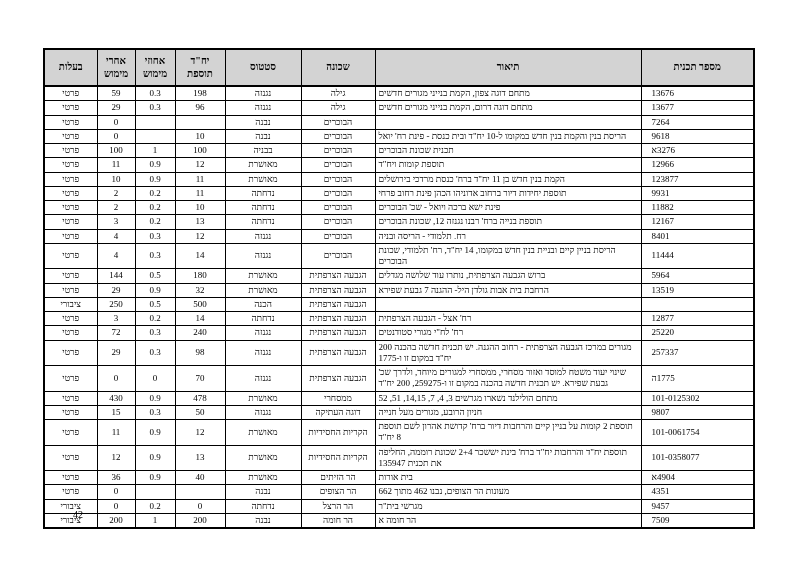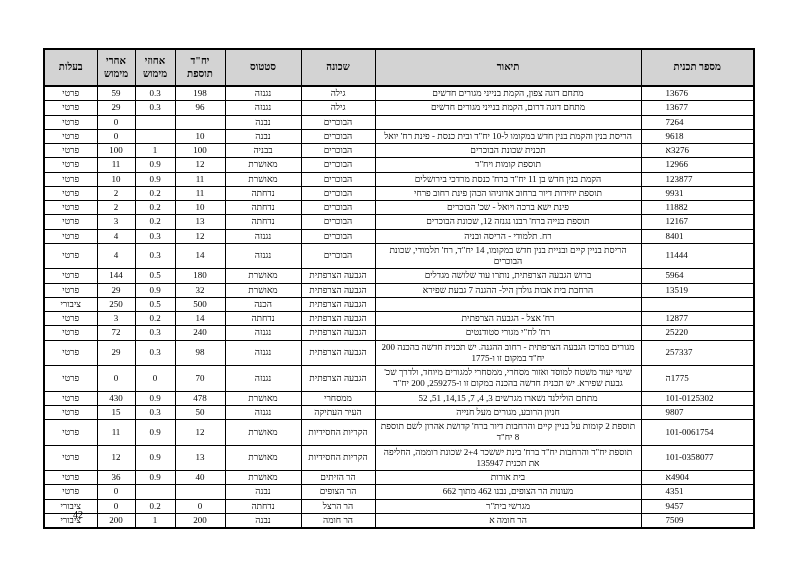--- a/index.html
+++ b/index.html
@@ -41,22 +41,22 @@
   }
   .plans-table td { padding: 1px 3px; }
   col.c-plan   { width: 113px; }
   col.c-description { width: 266px; }
   col.c-neighborhood { width: 74px; }
   col.c-status { width: 76px; }
   col.c-units  { width: 50px; }
   col.c-pct    { width: 40px; }
   col.c-after  { width: 38px; }
   col.c-ownership { width: 53px; }
-  td.col-plan { text-align: left; padding-left: 24px; }
-  td.col-description { text-align: center; }
+  td.col-plan { text-align: left; padding-left: 10px; }
+  td.col-description { text-align: left; }
   td.col-neighborhood, td.col-status, td.col-units,
   td.col-pct, td.col-after, td.col-ownership { text-align: center; }
   .page-number {
     position: absolute;
     top: 509px;
     left: 73px;
     font-size: 10px;
     direction: ltr;
     text-align: center;
   }
@@ -285,21 +285,21 @@
           <td class="col-neighborhood">ממסחרי</td>
           <td class="col-status">מאושרת</td>
           <td class="col-units">478</td>
           <td class="col-pct">0.9</td>
           <td class="col-after">430</td>
           <td class="col-ownership">פרטי</td>
         </tr>
         <tr>
           <td class="col-plan">9807</td>
           <td class="col-description">חניון הרובע, מגורים מעל חנייה</td>
-          <td class="col-neighborhood">העיר העתיקה</td>
+          <td class="col-neighborhood">דוגה העתיקה</td>
           <td class="col-status">נגנזה</td>
           <td class="col-units">50</td>
           <td class="col-pct">0.3</td>
           <td class="col-after">15</td>
           <td class="col-ownership">פרטי</td>
         </tr>
         <tr>
           <td class="col-plan">101-0061754</td>
           <td class="col-description">תוספת 2 קומות על בניין קיים והרחבות דיור ברח' קדושת אהרון לשם תוספת 8 יח"ד</td>
           <td class="col-neighborhood">הקריות החסידיות</td>

